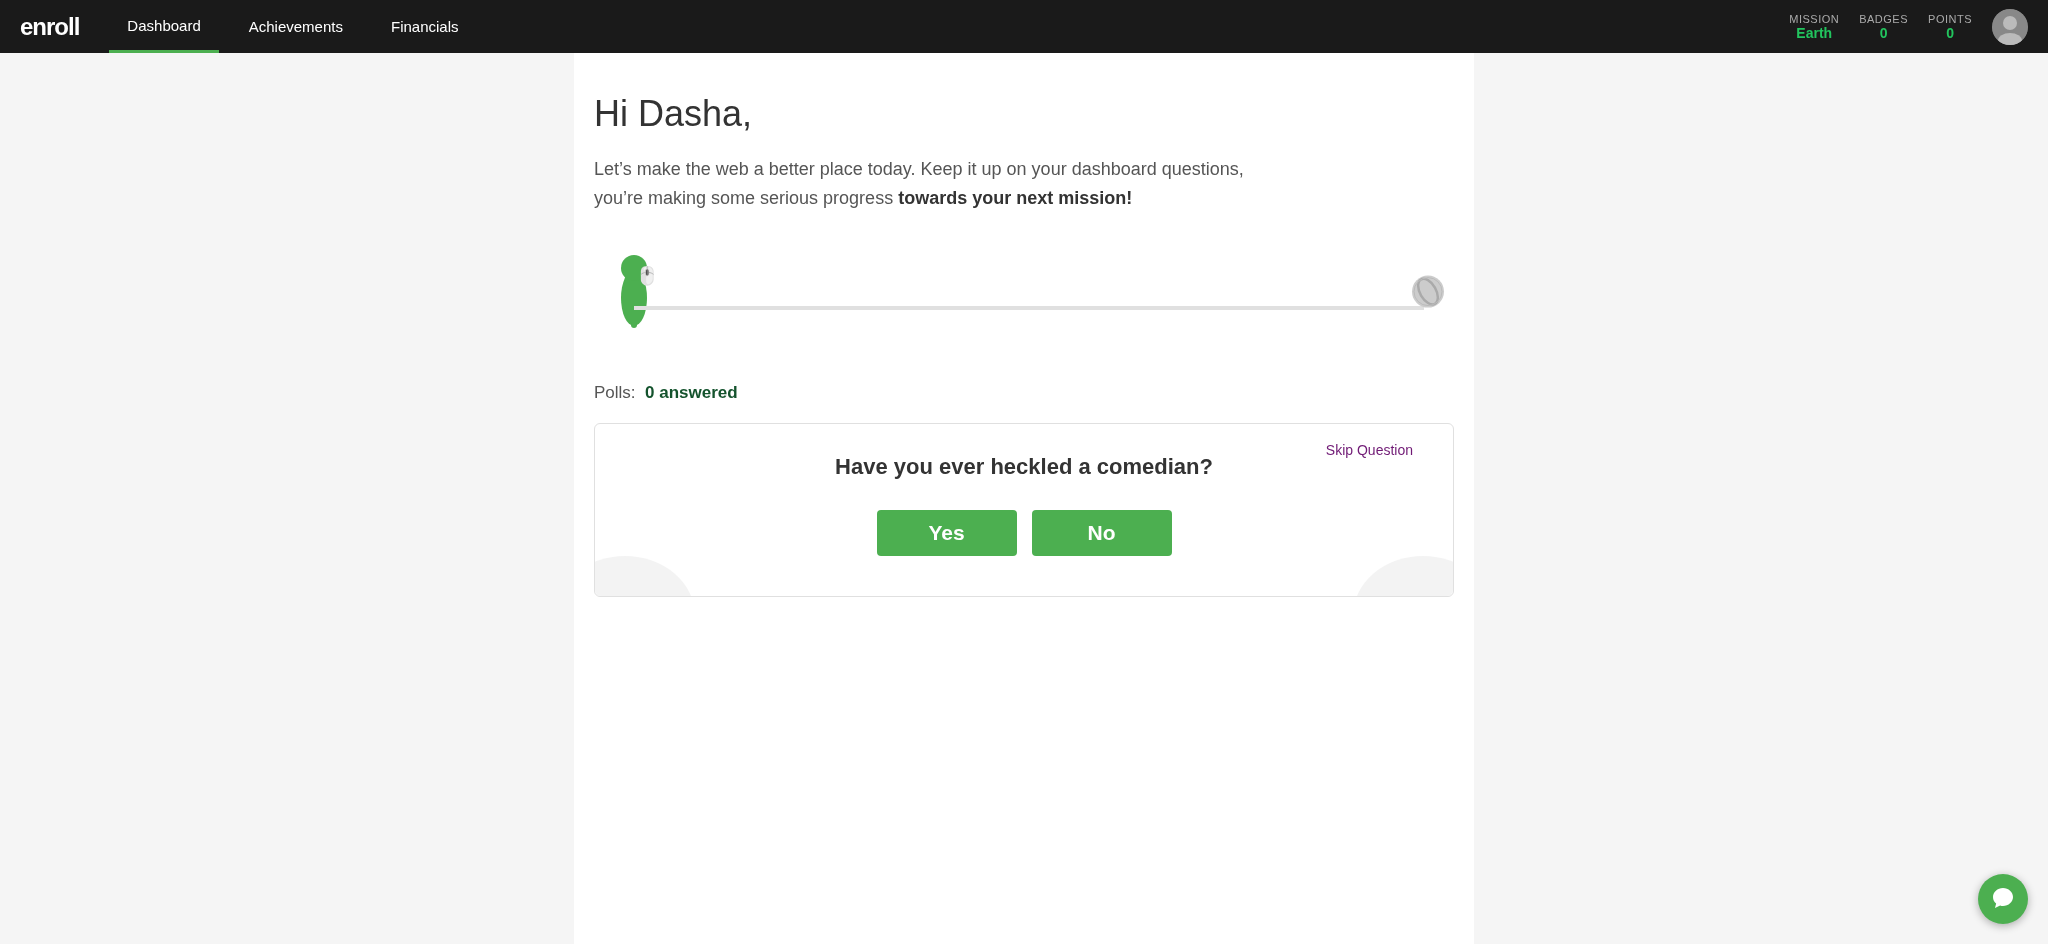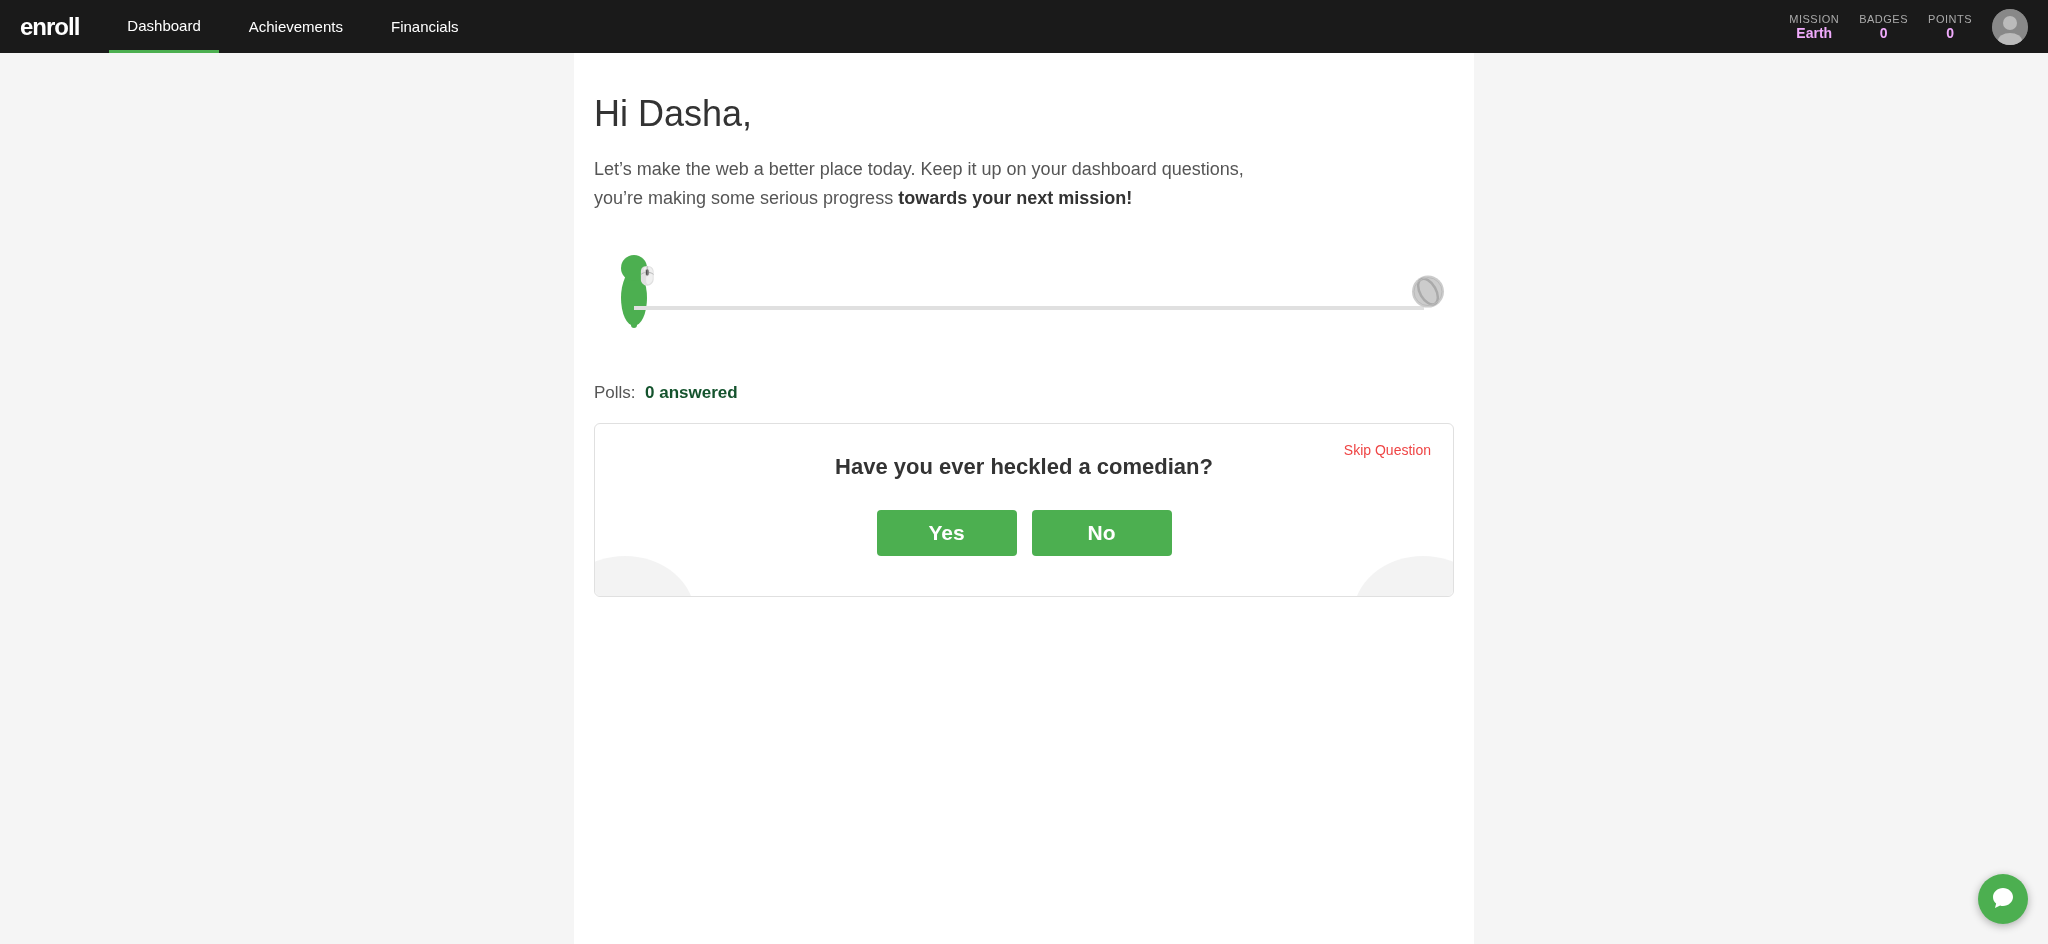--- a/index.html
+++ b/index.html
@@ -48,21 +48,21 @@
     }
     .nav-stat-label {
       font-size: 11px;
       color: #aaa;
       text-transform: uppercase;
       letter-spacing: 0.5px;
     }
     .nav-stat-value {
       font-size: 14px;
       font-weight: bold;
-      color: #f0abfc;
+      color: #22c55e;
     }
     .nav-stat-mission {
       display: flex;
       flex-direction: column;
       align-items: center;
       color: #fff;
     }
     .avatar {
       width: 36px;
       height: 36px;
@@ -174,23 +174,23 @@
       border-radius: 6px;
       background: #fff;
       padding: 30px 40px 40px 40px;
       position: relative;
       margin-bottom: 20px;
     }
 
     .skip-question {
       position: absolute;
       top: 18px;
-      right: 22px;
+      right: 40px;
       font-size: 14px;
-      color: #ef4444;
+      color: #701a75;
       cursor: pointer;
       text-decoration: none;
     }
 
     .poll-question {
       font-size: 22px;
       font-weight: 700;
       color: #333;
       text-align: center;
       margin-bottom: 30px;

